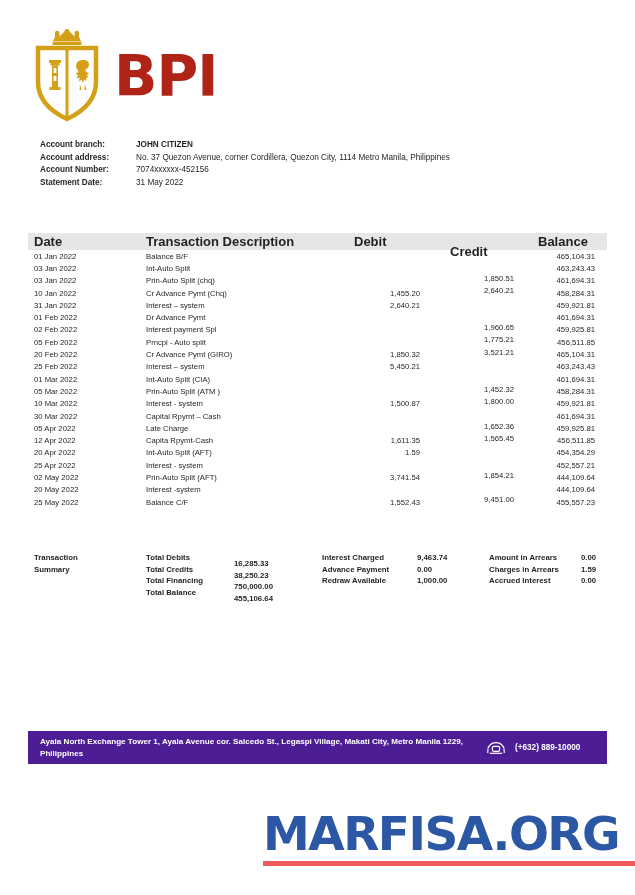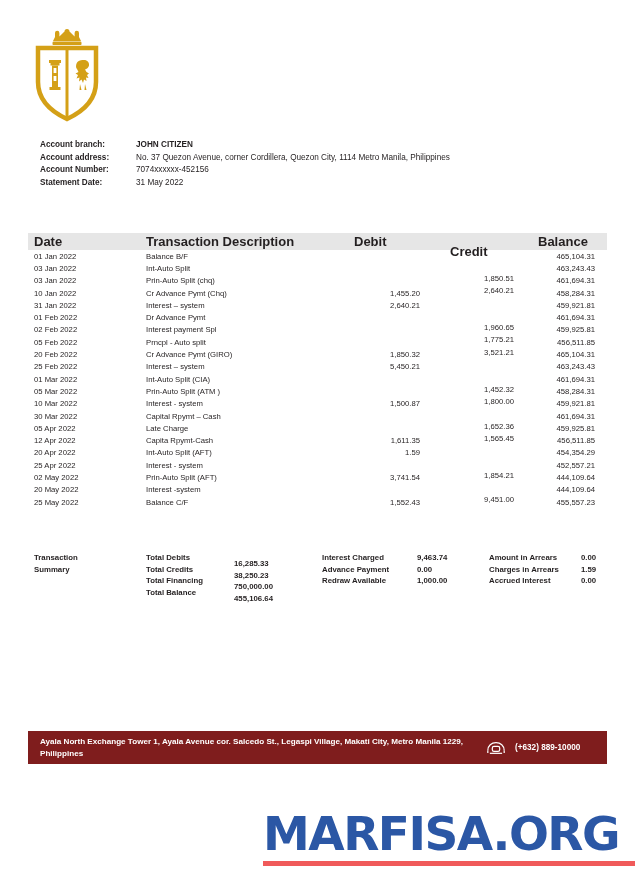--- a/index.html
+++ b/index.html
@@ -118,21 +118,21 @@
   .s-l3    { width: 92px;  flex: 0 0 92px; }
   .s-v3    { width: 40px;  flex: 0 0 40px; }
 
   
   .footer {
     position: absolute;
     left: 28px;
     top: 731px;
     width: 579px;
     min-height: 33px;
-    background: #7f1d1d;
+    background: #4c1d95;
     color: #ffffff;
     display: flex;
     align-items: center;
     box-sizing: border-box;
     padding: 4px 10px 4px 12px;
   }
   .footer-addr {
     font-size: 8.1px;
     font-weight: bold;
     line-height: 11.5px;
@@ -198,20 +198,21 @@
       <g fill="#D4A017">
         <path d="M56 36 C59.5 36 61.5 38.5 61 41.5 C60.6 44 58.5 45 57 45.5
                  L58.5 48 L61 49.5 L59 51 L60.5 54 L58 53.5 L58.5 57 L56 55.5
                  L55 59 L53.5 55.5 L51 57.5 L51.5 53.5 L48.5 54.5 L50 51
                  L47.5 49.5 L50.5 48 L49 45 C47.5 43.5 47.8 39.5 50 37.5
                  C51.6 36.2 54 36 56 36 Z"></path>
         <path d="M52 60 L53.5 66 L51.5 66 Z"></path>
         <path d="M57 60 L58.5 66 L56.5 66 Z"></path>
       </g>
     </svg>
+    <div class="wordmark">BPI</div>
   </div>
 
   <div class="acct">
     <div class="acct-row">
       <div class="acct-label">Account branch:</div>
       <div class="acct-val bold">JOHN CITIZEN</div>
     </div>
     <div class="acct-row">
       <div class="acct-label">Account address:</div>
       <div class="acct-val">No. 37 Quezon Avenue, corner Cordillera, Quezon City, 1114 Metro Manila, Philippines</div>

